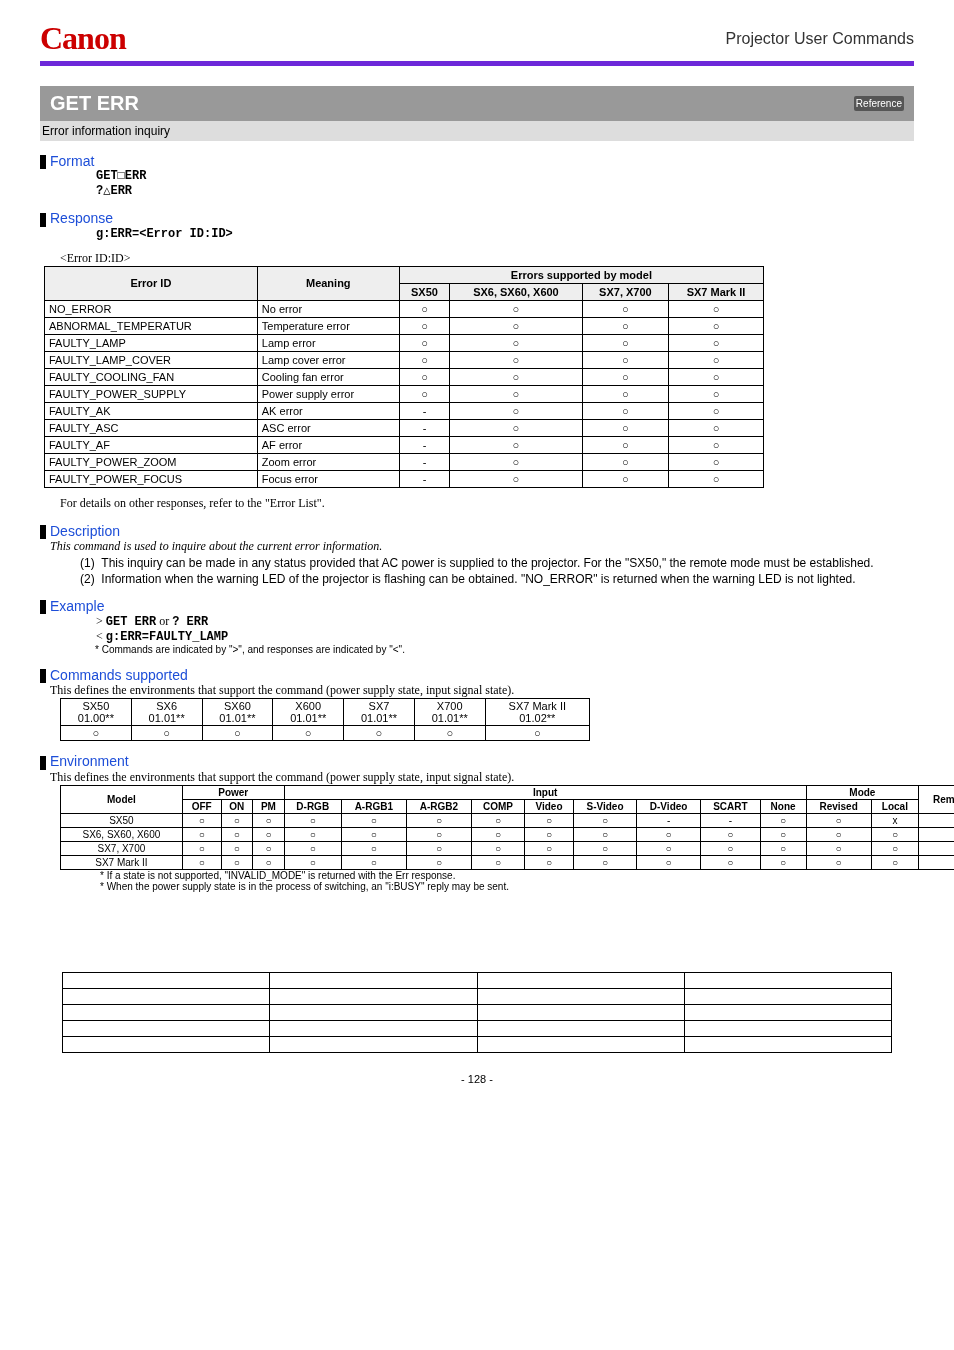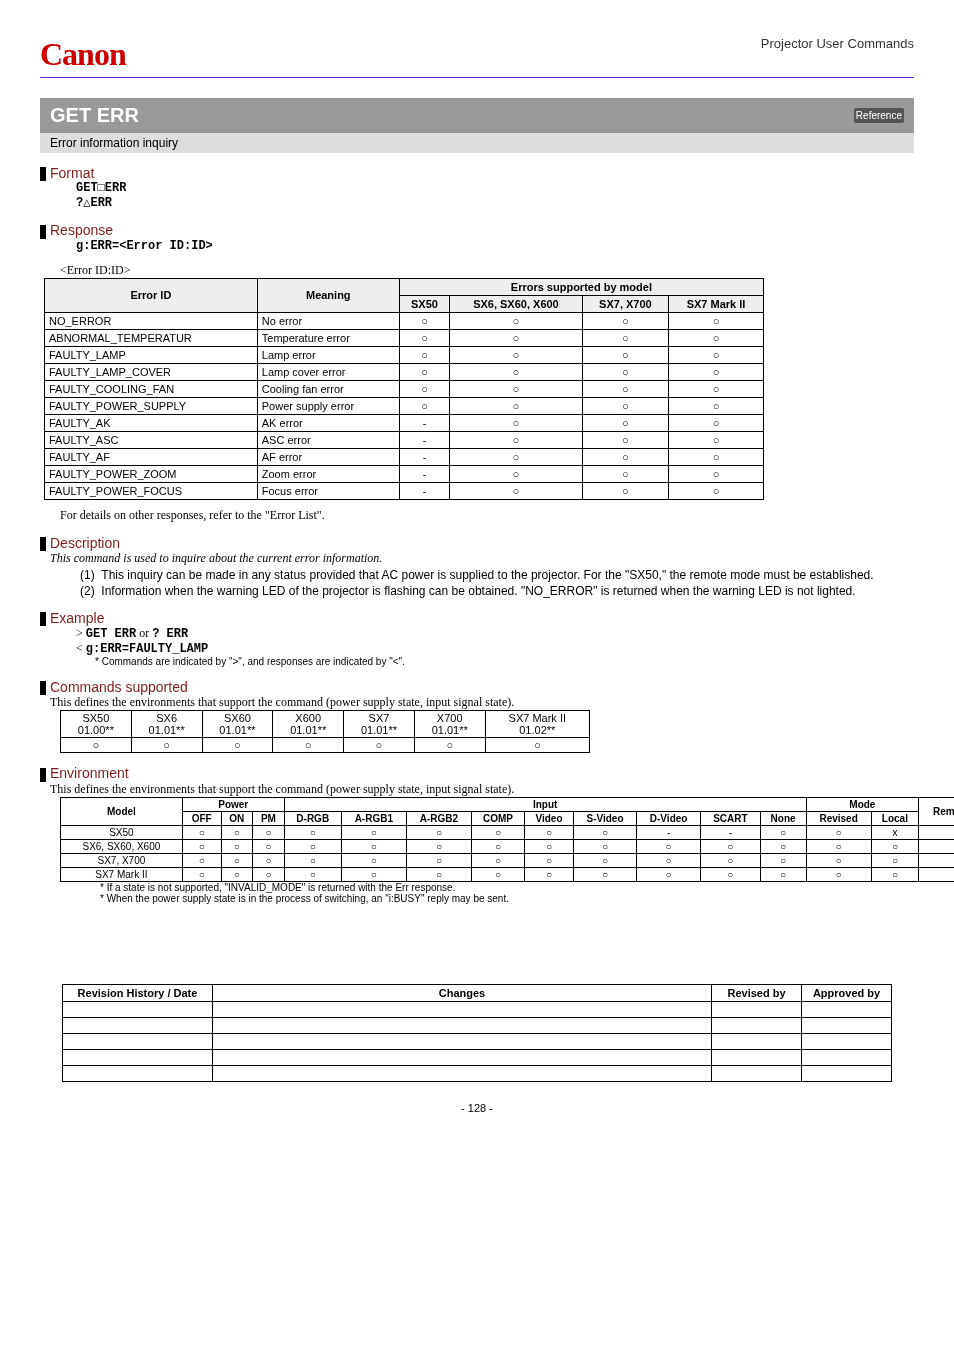--- a/index.html
+++ b/index.html
@@ -8,34 +8,33 @@
     font-size: 12px;
     margin: 0;
     padding: 20px 40px;
     color: #000;
     background: #fff;
     width: 954px;
   }
   .header-row {
     display: flex;
     justify-content: space-between;
-    align-items: flex-start;
-    border-bottom: 1px solid #6d28d9;
+    align-items: center;
+    border-bottom: 5px solid #6d28d9;
     padding-bottom: 4px;
-    margin-top: 16px;
   }
   .logo {
     font-family: Georgia, serif;
     font-weight: bold;
     font-size: 32px;
     color: #c00;
     letter-spacing: -1px;
   }
   .doc-title {
-    font-size: 13px;
+    font-size: 16px;
     color: #333;
   }
   .title-bar {
     background: #999;
     padding: 6px 10px;
     margin-top: 20px;
     display: flex;
     justify-content: space-between;
     align-items: center;
   }
@@ -47,38 +46,38 @@
   }
   .ref-badge {
     background: #555;
     color: #fff;
     font-size: 10px;
     padding: 2px 2px;
     border-radius: 2px;
   }
   .subtitle-bar {
     background: #ddd;
-    padding: 3px 10px;
+    padding: 3px 2px;
     font-size: 12px;
   }
   .section-head {
     margin-top: 12px;
     font-size: 14px;
-    color: #7f1d1d;
+    color: #1d4ed8;
   }
   .section-marker {
     display: inline-block;
     width: 6px;
     height: 14px;
     background: #000;
     vertical-align: middle;
     margin-right: 4px;
   }
   .indent {
-    margin-left: 36px;
+    margin-left: 56px;
   }
   .mono {
     font-family: "Courier New", monospace;
     font-size: 12px;
     font-weight: bold;
   }
   .small-serif {
     font-family: "Times New Roman", serif;
     font-size: 12px;
   }
@@ -377,26 +376,20 @@
         <td class="circle"></td>
       </tr>
     </tbody>
 </table>
 <div class="footnote">*  If a state is not supported, "INVALID_MODE" is returned with the Err response.</div>
 <div class="footnote">*  When the power supply state is in the process of switching, an "i:BUSY" reply may be sent.</div>
 
 <div style="height:80px;"></div>
 <table class="rev-table">
   <tbody>
-      <tr>
-    <th style="width:150px">Revision History / Date</th>
-    <th>Changes</th>
-    <th style="width:90px">Revised by</th>
-    <th style="width:90px">Approved by</th>
-  </tr>
   <tr class="rev-blank">
         <td></td>
         <td></td>
         <td></td>
         <td></td>
       </tr>
   <tr class="rev-blank">
         <td></td>
         <td></td>
         <td></td>

